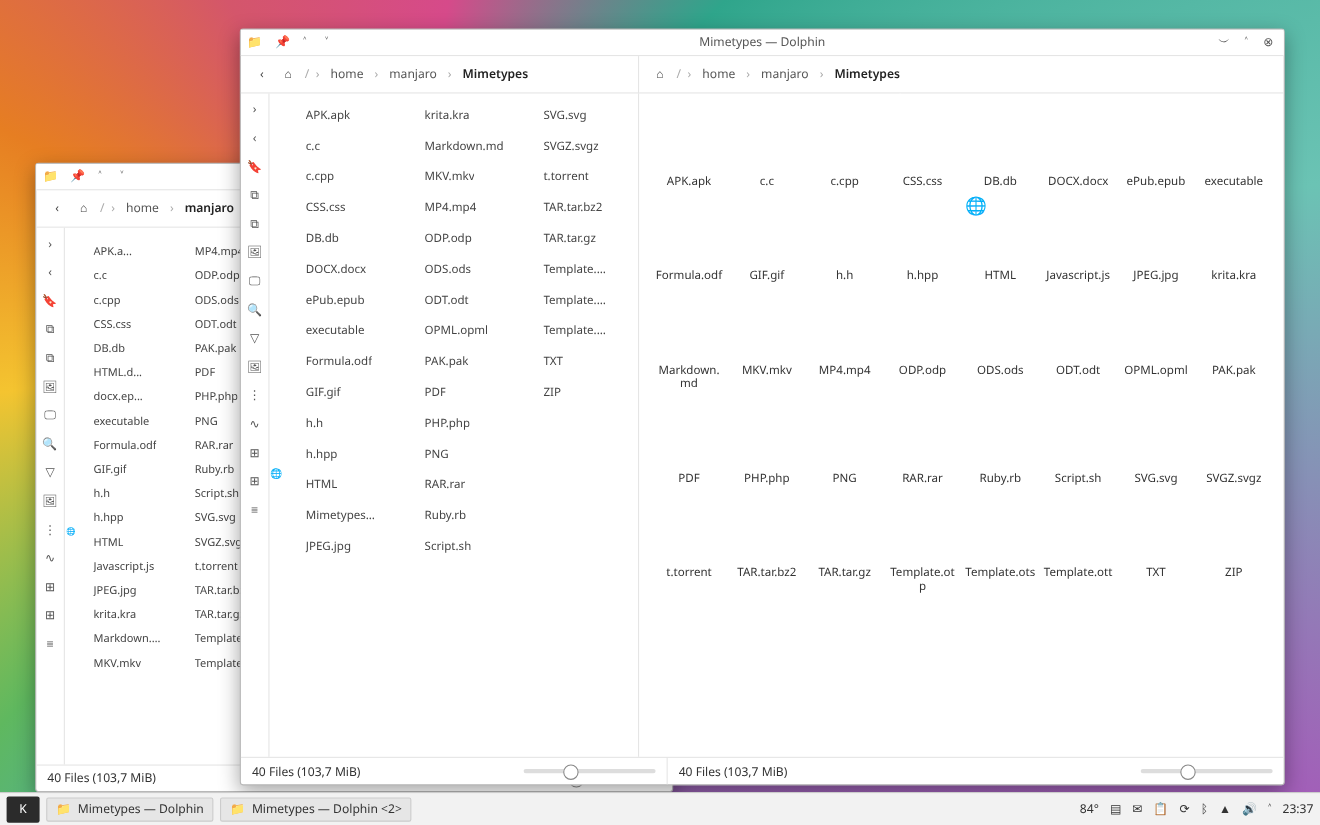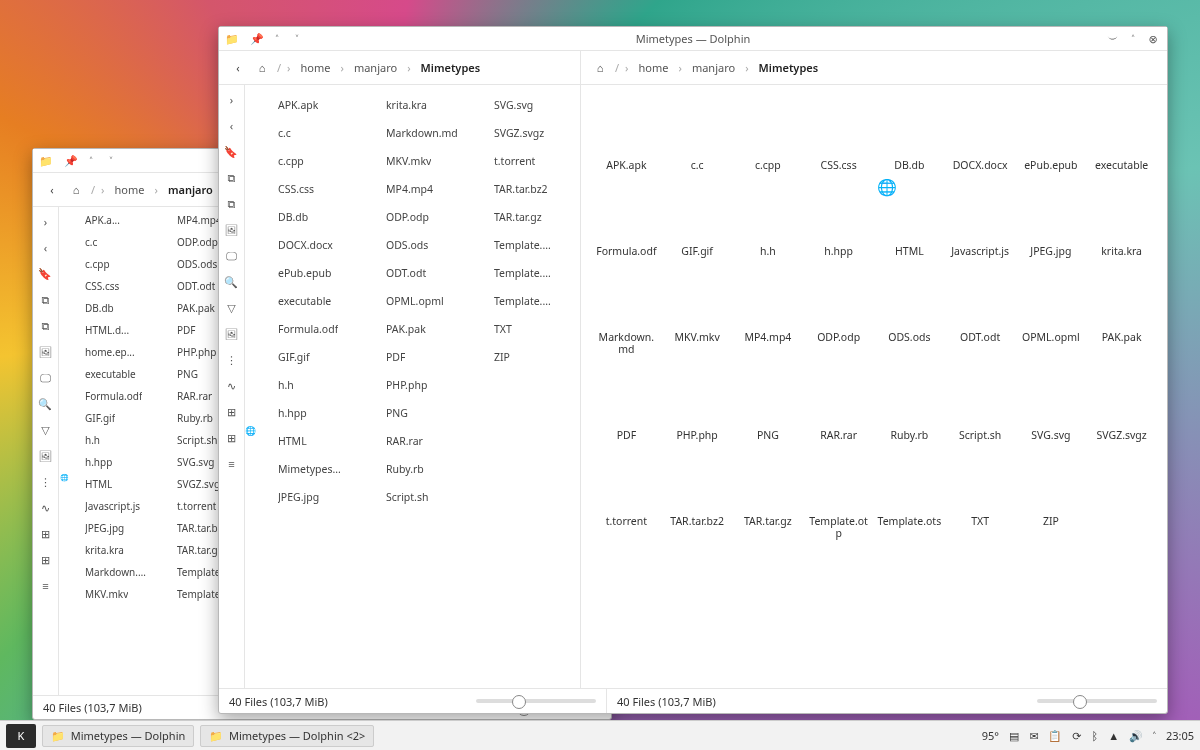--- a/index.html
+++ b/index.html
@@ -23,21 +23,21 @@
 .win-body{flex:1;display:flex;min-height:0}
 .side{width:26px;border-right:1px solid #e5e5e5;display:flex;flex-direction:column;align-items:center;padding:6px 0;gap:10px}
 .side .s{width:16px;height:16px;color:#555;display:flex;align-items:center;justify-content:center}
 .pane{flex:1;overflow:auto;padding:6px 4px;border-right:1px solid #e5e5e5}
 .pane:last-child{border-right:none}
 .status{height:24px;border-top:1px solid #e5e5e5;display:flex;align-items:center;padding:0 10px;font-size:11px;color:#444;gap:8px}
 .status .slider{flex:0 0 120px;height:4px;background:#ddd;border-radius:2px;position:relative;margin-left:auto}
 .status .slider::after{content:"";position:absolute;top:-4px;width:12px;height:12px;background:#fff;border:1px solid #888;border-radius:50%}
 
 .col{display:inline-block;vertical-align:top;width:92px}
-.li{display:flex;align-items:flex-start;height:22px;gap:4px;padding:0 2px}
+.li{display:flex;align-items:flex-end;height:22px;gap:4px;padding:0 2px}
 .li .ic{width:16px;height:16px;flex:0 0 16px}
 .li .nm{white-space:nowrap;overflow:hidden;text-overflow:ellipsis;font-size:10px;color:#444}
 
 .mcol{display:inline-block;vertical-align:top;width:108px}
 .mli{display:flex;align-items:center;height:28px;gap:5px;padding:0 2px}
 .mli .ic{width:22px;height:22px;flex:0 0 22px}
 .mli .nm{white-space:nowrap;overflow:hidden;text-overflow:ellipsis;font-size:10.5px;color:#444}
 
 .grid{display:grid;grid-template-columns:repeat(8,1fr);gap:16px 4px;padding:10px 8px}
 .cell{display:flex;flex-direction:column;align-items:center;gap:4px}
@@ -116,21 +116,21 @@
             <span class="ic"><span class="fic" style="--c:#ffca28"><span class="pg"></span><span class="ear"></span><span class="gly" style="font-size:7px">{ }</span></span></span>
             <span class="nm">CSS.css</span>
           </div><div class="li">
             <span class="ic"><span class="fic" style="--c:#ef5350"><span class="pg"></span><span class="ear"></span><span class="gly" style="font-size:7px">≣</span></span></span>
             <span class="nm">DB.db</span>
           </div><div class="li">
             <span class="ic"><span class="fic" style="--c:#1e88e5"><span class="pg"></span><span class="ear"></span><span class="gly" style="font-size:7px">≡</span></span></span>
             <span class="nm">HTML.d...</span>
           </div><div class="li">
             <span class="ic"><span class="fic" style="--c:#ff9800"><span class="pg"></span><span class="ear"></span><span class="gly" style="font-size:7px">◆</span></span></span>
-            <span class="nm">home.ep...</span>
+            <span class="nm">docx.ep...</span>
           </div><div class="li">
             <span class="ic"><span class="fic" style="--c:#4a4a4a"><span class="pg"></span><span class="ear"></span><span class="gly" style="font-size:7px">▸</span></span></span>
             <span class="nm">executable</span>
           </div><div class="li">
             <span class="ic"><span class="fic" style="--c:#555"><span class="pg"></span><span class="ear"></span><span class="gly" style="font-size:7px">√x</span></span></span>
             <span class="nm">Formula.odf</span>
           </div><div class="li">
             <span class="ic"><span class="fic" style="--c:#4dd0e1"><span class="pg"></span><span class="ear"></span><span class="gly" style="font-size:7px">▲</span></span></span>
             <span class="nm">GIF.gif</span>
           </div><div class="li">
@@ -539,20 +539,24 @@
           </div>
           <div class="cell">
             <span class="ic"><span class="fic" style="--c:#8d6e63"><span class="pg"></span><span class="ear"></span><span class="gly" style="font-size:16px">▭</span></span></span>
             <span class="nm">Template.otp</span>
           </div>
           <div class="cell">
             <span class="ic"><span class="fic" style="--c:#2e7d32"><span class="pg"></span><span class="ear"></span><span class="gly" style="font-size:16px">▦</span></span></span>
             <span class="nm">Template.ots</span>
           </div>
           <div class="cell">
+            <span class="ic"><span class="fic" style="--c:#0277bd"><span class="pg"></span><span class="ear"></span><span class="gly" style="font-size:16px">≡</span></span></span>
+            <span class="nm">Template.ott</span>
+          </div>
+          <div class="cell">
             <span class="ic"><span class="fic" style="--c:#eeeeee"><span class="pg"></span><span class="ear"></span><span class="gly" style="font-size:16px">≡</span></span></span>
             <span class="nm">TXT</span>
           </div>
           <div class="cell">
             <span class="ic"><span class="fic" style="--c:#fdd835"><span class="pg"></span><span class="ear"></span><span class="gly" style="font-size:16px">⁞</span></span></span>
             <span class="nm">ZIP</span>
           </div>
         </div>
       </div>
   </div>
@@ -569,24 +573,24 @@
       <div class="slider" style="--p:80%"></div>
     </div>
   </div>
 </div>
 
 <div class="taskbar">
   <div class="kbtn">K</div>
   <div class="task">📁 <span>Mimetypes — Dolphin</span></div>
   <div class="task">📁 <span>Mimetypes — Dolphin &lt;2&gt;</span></div>
   <div class="tray">
-    <span>95°</span>
+    <span>84°</span>
     <span>▤</span>
     <span>✉</span>
     <span>📋</span>
     <span>⟳</span>
     <span>ᛒ</span>
     <span>▲</span>
     <span>🔊</span>
     <span>˄</span>
-    <span>23:05</span>
+    <span>23:37</span>
   </div>
 </div>
 
 </body></html>

